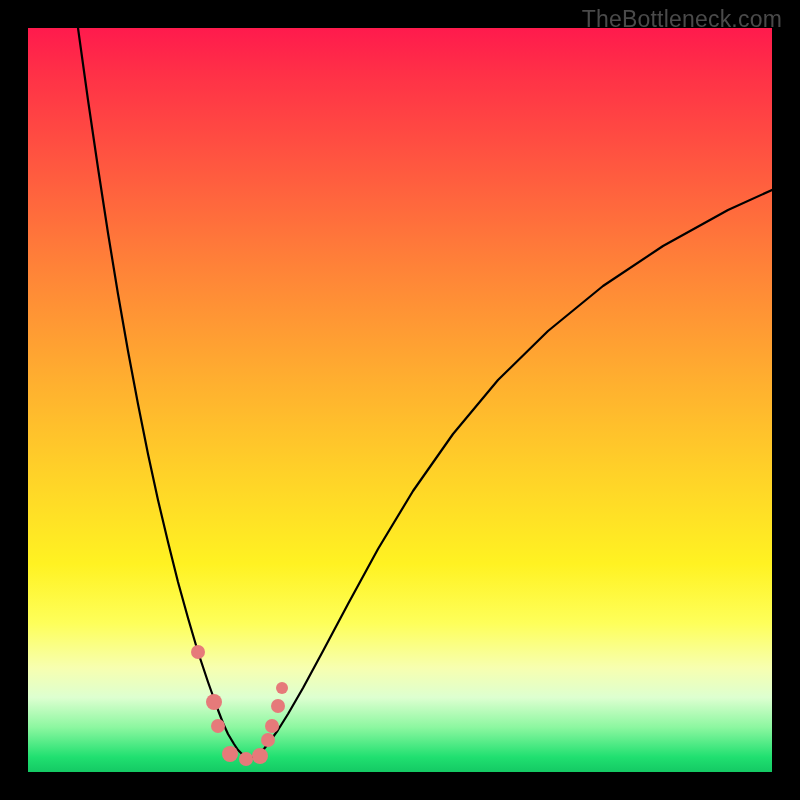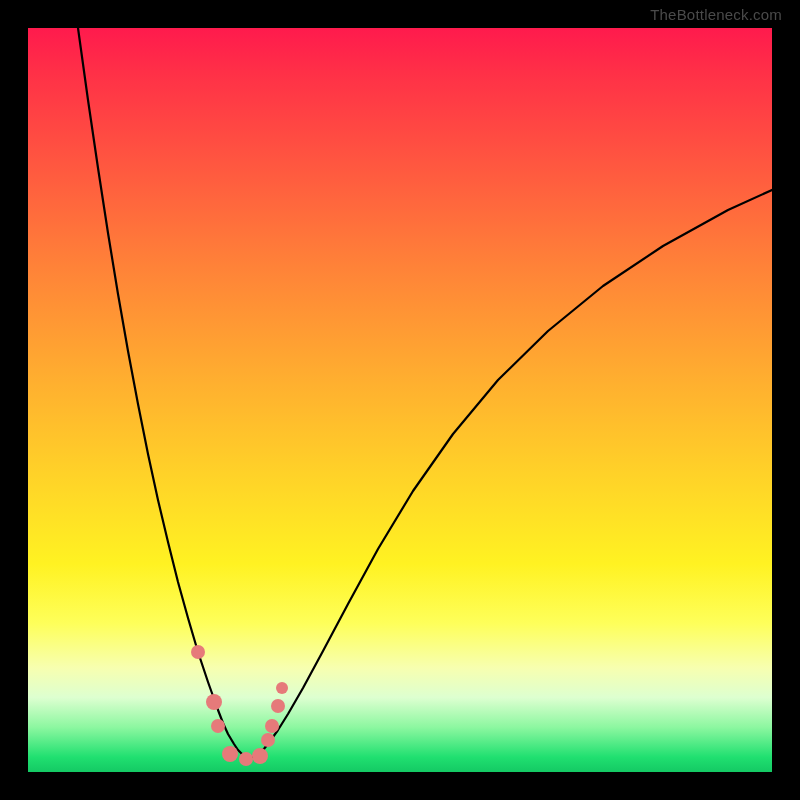--- a/index.html
+++ b/index.html
@@ -31,21 +31,21 @@
       #8cf7a0 94%,
       #20e070 98%,
       #14c964 100%
     );
   }
   .attribution {
     position: absolute;
     top: 6px;
     right: 18px;
     color: #4a4a4a;
-    font-size: 15px;
+    font-size: 23px;
     font-weight: 500;
     letter-spacing: 0.2px;
   }
   svg.plot {
     position: absolute;
     left: 0;
     top: 0;
     width: 744px;
     height: 744px;
   }

